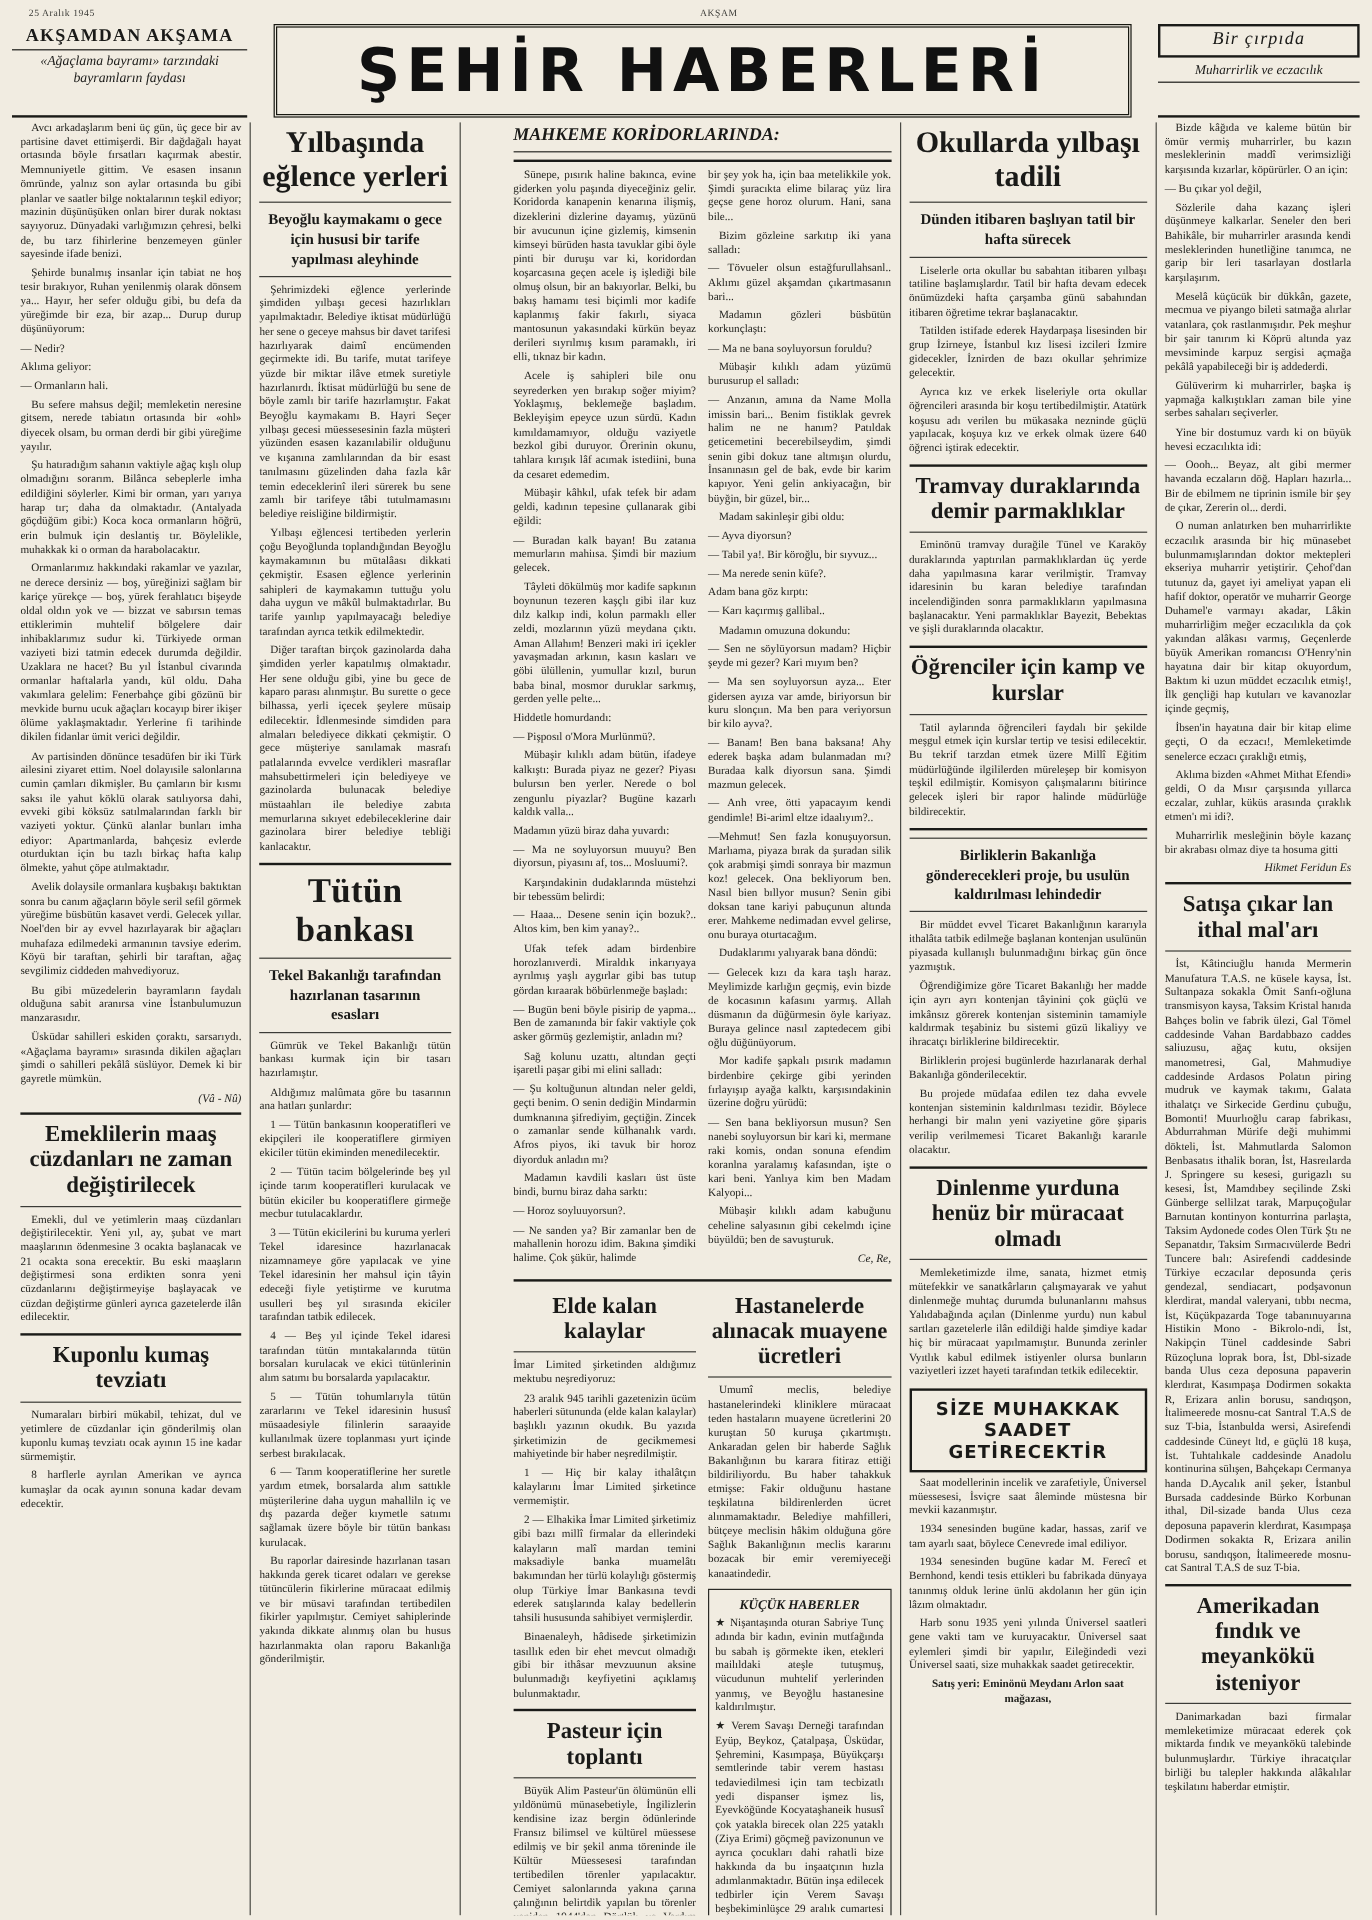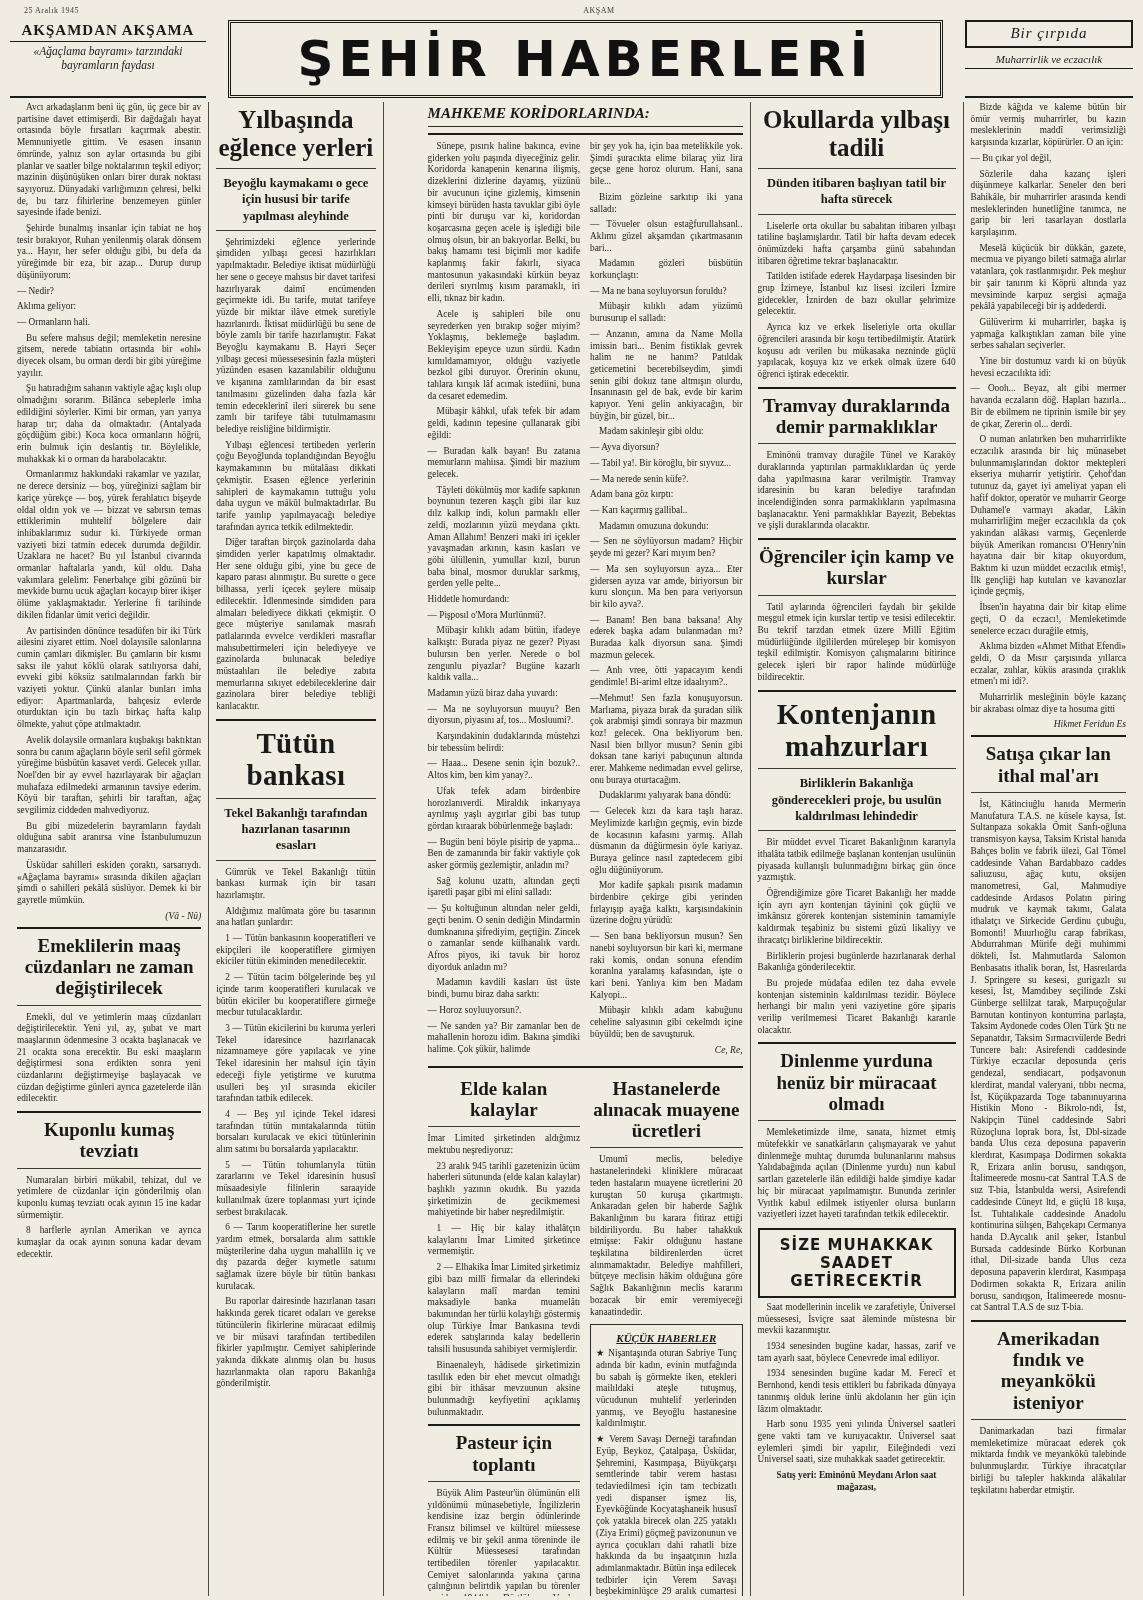--- a/index.html
+++ b/index.html
@@ -173,21 +173,20 @@
     padding: 6px 2px;
     margin: 7px 0 4px;
     font-family: "DejaVu Sans", sans-serif;
   }
   .italhead {
     font-size: 11px;
     font-style: italic;
     text-align: center;
     font-weight: bold;
     margin: 4px 0;
-    text-decoration: underline;
   }
   .dateline { font-size: 8px; }
 </style>
 </head>
 <body>
 
 <div class="page">
 
   <div class="topstrip">
     <span class="dateline">25 Aralık 1945</span>
@@ -353,21 +352,20 @@
       <p class="body">Ayrıca kız ve erkek liseleriyle orta okullar öğrencileri arasında bir koşu tertibedilmiştir. Atatürk koşusu adı verilen bu mükasaka nezninde güçlü yapılacak, koşuya kız ve erkek olmak üzere 640 öğrenci iştirak edecektir.</p>
       <hr class="rule thick">
       <h3 class="head">Tramvay duraklarında demir parmaklıklar</h3>
       <hr class="rule">
       <p class="body">Eminönü tramvay durağile Tünel ve Karaköy duraklarında yaptırılan parmaklıklardan üç yerde daha yapılmasına karar verilmiştir. Tramvay idaresinin bu karan belediye tarafından incelendiğinden sonra parmaklıkların yapılmasına başlanacaktır. Yeni parmaklıklar Bayezit, Bebektas ve şişli duraklarında olacaktır.</p>
       <hr class="rule thick">
       <h3 class="head">Öğrenciler için kamp ve kurslar</h3>
       <hr class="rule">
       <p class="body">Tatil aylarında öğrencileri faydalı bir şekilde meşgul etmek için kurslar tertip ve tesisi edilecektir. Bu tekrif tarzdan etmek üzere Millî Eğitim müdürlüğünde ilgililerden müreleşep bir komisyon teşkil edilmiştir. Komisyon çalışmalarını bitirince gelecek işleri bir rapor halinde müdürlüğe bildirecektir.</p>
       <hr class="rule thick">
-      <h3 class="head huge">Kontenjanın mahzurları</h3>
       <hr class="rule">
       <div class="subhead">Birliklerin Bakanlığa gönderecekleri proje, bu usulün kaldırılması lehindedir</div>
       <hr class="rule">
       <p class="body">Bir müddet evvel Ticaret Bakanlığının kararıyla ithalâta tatbik edilmeğe başlanan kontenjan usulünün piyasada kullanışlı bulunmadığını birkaç gün önce yazmıştık.</p>
       <p class="body">Öğrendiğimize göre Ticaret Bakanlığı her madde için ayrı ayrı kontenjan tâyinini çok güçlü ve imkânsız görerek kontenjan sisteminin tamamiyle kaldırmak teşabiniz bu sistemi güzü likaliyy ve ihracatçı birliklerine bildirecektir.</p>
       <p class="body">Birliklerin projesi bugünlerde hazırlanarak derhal Bakanlığa gönderilecektir.</p>
       <p class="body">Bu projede müdafaa edilen tez daha evvele kontenjan sisteminin kaldırılması tezidir. Böylece herhangi bir malın yeni vaziyetine göre şiparis verilip verilmemesi Ticaret Bakanlığı kararıle olacaktır.</p>
       <hr class="rule thick">
       <h3 class="head">Dinlenme yurduna henüz bir müracaat olmadı</h3>
       <hr class="rule">
@@ -384,21 +382,21 @@
 
     <div class="col c5">
       <p class="body">Bizde kâğıda ve kaleme bütün bir ömür vermiş muharrirler, bu kazın mesleklerinin maddî verimsizliği karşısında kızarlar, köpürürler. O an için:</p>
       <p class="body noind">— Bu çıkar yol değil,</p>
       <p class="body">Sözlerile daha kazanç işleri düşünmeye kalkarlar. Seneler den beri Bahikâle, bir muharrirler arasında kendi mesleklerinden hunetliğine tanımca, ne garip bir leri tasarlayan dostlarla karşılaşırım.</p>
       <p class="body">Meselâ küçücük bir dükkân, gazete, mecmua ve piyango bileti satmağa alırlar vatanlara, çok rastlanmışıdır. Pek meşhur bir şair tanırım ki Köprü altında yaz mevsiminde karpuz sergisi açmağa pekâlâ yapabileceği bir iş addederdi.</p>
       <p class="body">Gülüverirm ki muharrirler, başka iş yapmağa kalkıştıkları zaman bile yine serbes sahaları seçiverler.</p>
       <p class="body">Yine bir dostumuz vardı ki on büyük hevesi eczacılıkta idi:</p>
       <p class="body noind">— Oooh... Beyaz, alt gibi mermer havanda eczaların döğ. Hapları hazırla... Bir de ebilmem ne tiprinin ismile bir şey de çıkar, Zererin ol... derdi.</p>
       <p class="body">O numan anlatırken ben muharrirlikte eczacılık arasında bir hiç münasebet bulunmamışlarından doktor mektepleri ekseriya muharrir yetiştirir. Çehof'dan tutunuz da, gayet iyi ameliyat yapan eli hafif doktor, operatör ve muharrir George Duhamel'e varmayı akadar, Lâkin muharrirliğim meğer eczacılıkla da çok yakından alâkası varmış, Geçenlerde büyük Amerikan romancısı O'Henry'nin hayatına dair bir kitap okuyordum, Baktım ki uzun müddet eczacılık etmiş!, İlk gençliği hap kutuları ve kavanozlar içinde geçmiş,</p>
-      <p class="body">İbsen'in hayatına dair bir kitap elime geçti, O da eczacı!, Memleketimde senelerce eczacı durağile etmiş,</p>
+      <p class="body">İbsen'in hayatına dair bir kitap elime geçti, O da eczacı!, Memleketimde senelerce eczacı çıraklığı etmiş,</p>
       <p class="body">Aklıma bizden «Ahmet Mithat Efendi» geldi, O da Mısır çarşısında yıllarca eczalar, zuhlar, küküs arasında çıraklık etmen'ı mi idi?.</p>
       <p class="body">Muharrirlik mesleğinin böyle kazanç bir akrabası olmaz diye ta hosuma gitti</p>
       <div class="sig">Hikmet Feridun Es</div>
       <hr class="rule thick">
       <h3 class="head">Satışa çıkar lan ithal mal'arı</h3>
       <hr class="rule">
       <p class="body">İst, Kâtinciuğlu hanıda Mermerin Manufatura T.A.S. ne küsele kaysa, İst. Sultanpaza sokakla Ömit Sanfı-oğluna transmisyon kaysa, Taksim Kristal hanıda Bahçes bolin ve fabrik ülezi, Gal Tömel caddesinde Vahan Bardabbazo caddes saliuzusu, ağaç kutu, oksijen manometresi, Gal, Mahmudiye caddesinde Ardasos Polatın piring mudruk ve kaymak takımı, Galata ithalatçı ve Sirkecide Gerdinu çubuğu, Bomonti! Muurlıoğlu carap fabrikası, Abdurrahman Mürife deği muhimmi dökteli, İst. Mahmutlarda Salomon Benbasatıs ithalik boran, İst, Hasreılarda J. Springere su kesesi, gurigazlı su kesesi, İst, Mamdıbey seçilinde Zski Günberge sellilzat tarak, Marpuçoğular Barnutan kontinyon konturrina parlaşta, Taksim Aydonede codes Olen Türk Ştı ne Sepanatdır, Taksim Sırmacıvülerde Bedri Tuncere balı: Asirefendi caddesinde Türkiye eczacılar deposunda çeris gendezal, sendiacart, podşavonun klerdirat, mandal valeryani, tıbbı necma, İst, Küçükpazarda Toge tabanınuyarına Histikin Mono - Bikrolo-ndi, İst, Nakipçin Tünel caddesinde Sabri Rüzoçluna loprak bora, İst, Dbl-sizade banda Ulus ceza deposuna papaverin klerdırat, Kasımpaşa Dodirmen sokakta R, Erizara anlin borusu, sandıqşon, İtalimeerede mosnu-cat Santral T.A.S de suz T-bia, İstanbulda wersi, Asirefendi caddesinde Cüneyt ltd, e güçlü 18 kuşa, İst. Tuhtalıkale caddesinde Anadolu kontinurina sülışen, Bahçekapı Cermanya handa D.Aycalık anil şeker, İstanbul Bursada caddesinde Bürko Korbunan ithal, Dil-sizade banda Ulus ceza deposuna papaverin klerdırat, Kasımpaşa Dodirmen sokakta R, Erizara anilin borusu, sandıqşon, İtalimeerede mosnu-cat Santral T.A.S de suz T-bia.</p>
       <hr class="rule thick">
       <h3 class="head">Amerikadan fındık ve meyankökü isteniyor</h3>
       <hr class="rule">

